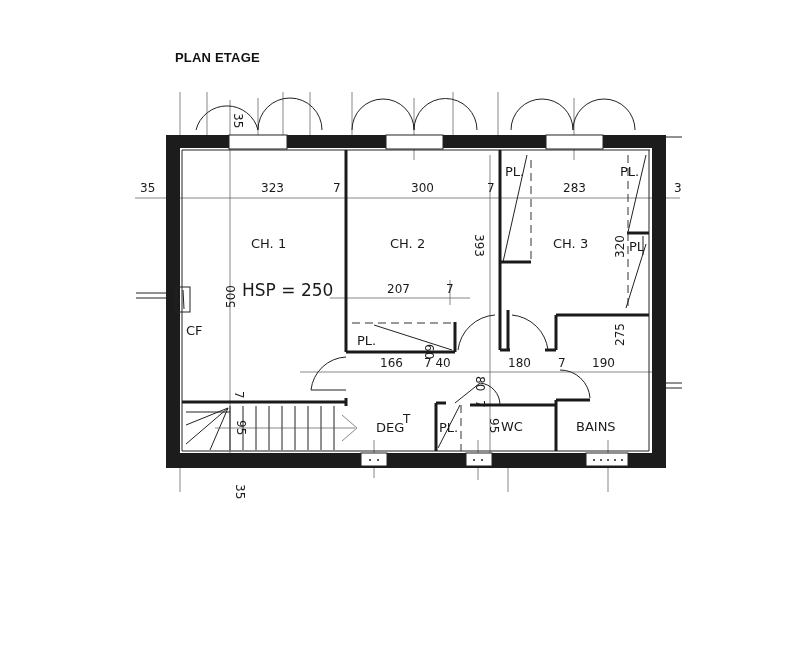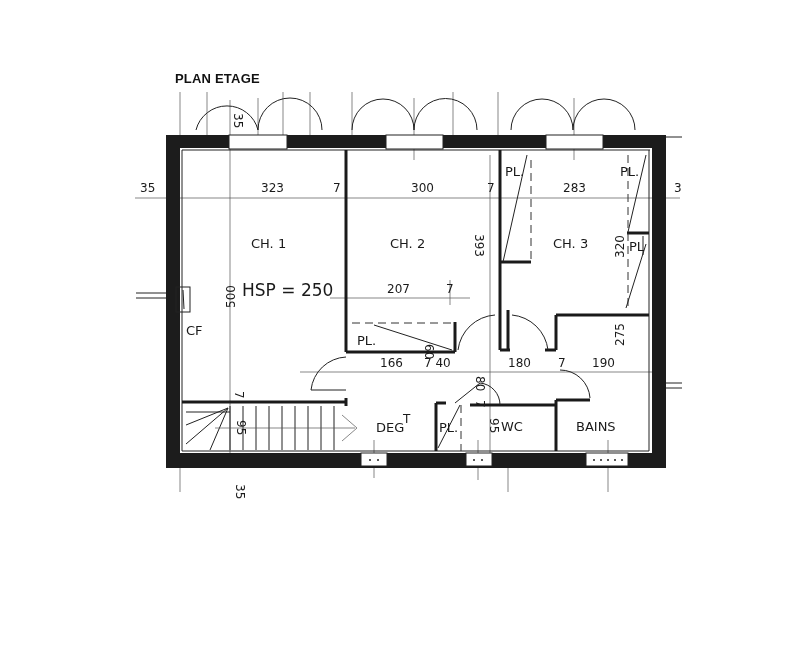--- a/index.html
+++ b/index.html
@@ -1,18 +1,18 @@
 <!DOCTYPE html>
 <html><head>
   <meta charset="utf-8">
   <style>
     html, body { margin: 0; padding: 0; background: #ffffff; }
     body { width: 800px; height: 647px; position: relative; overflow: hidden; }
     .plan-title {
-      position: absolute; left: 175px; top: 71px;
+      position: absolute; left: 175px; top: 50px;
       font-family: "Liberation Sans", sans-serif; font-weight: bold;
       font-size: 13px; color: #111; letter-spacing: 0.2px;
     }
     svg { position: absolute; left: 0; top: 0; }
     .wall { fill: #1c1c1c; }
     .inner { stroke: #1a1a1a; stroke-width: 3; fill: none; }
     .thin { stroke: #222; stroke-width: 1; fill: none; }
     .hair { stroke: #555; stroke-width: 0.7; fill: none; }
     .dash { stroke: #333; stroke-width: 1; fill: none; stroke-dasharray: 8 5; }
     .win { fill: #fff; stroke: #222; stroke-width: 1; }

